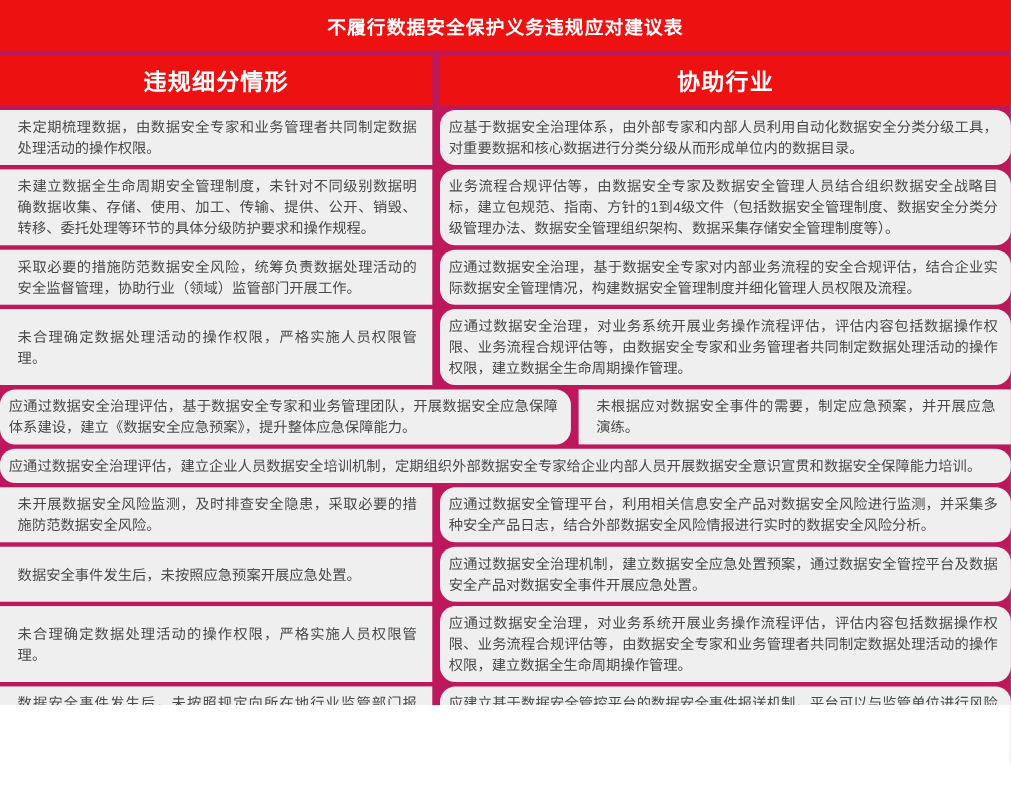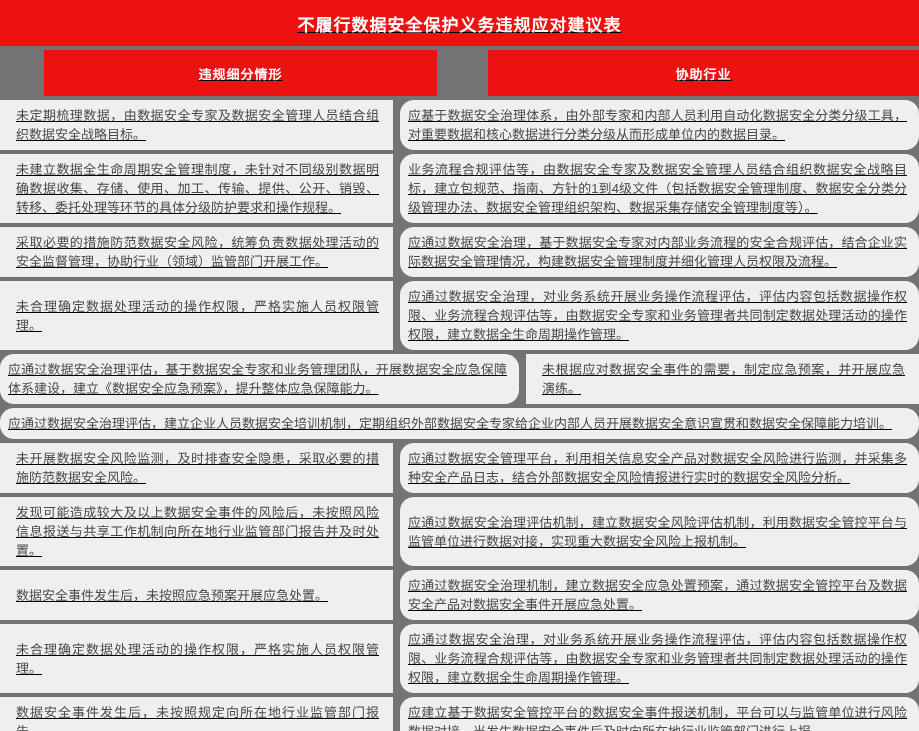--- a/index.html
+++ b/index.html
@@ -4,24 +4,23 @@
 <style>
   html, body {
     margin: 0;
     padding: 0;
     background: #ffffff;
     font-family: "Liberation Sans", sans-serif;
   }
   .page {
     position: relative;
     width: 919px;
-    height: 731px;
+    height: 641px;
     overflow: hidden;
-    background: #737373;
-    text-decoration: underline;
+    background: #be185d;
   }
   .title-bar {
     height: 46px;
     background: var(--header_red, #ee1111);
     color: var(--header_text, #ffffff);
     display: flex;
     align-items: center;
     justify-content: center;
     font-size: 17px;
     font-weight: bold;
@@ -43,24 +42,23 @@
   .cell.right {
     flex: 1;
   }
   .hrow .cell {
     height: 46px;
     background: var(--header_red, #ee1111);
     color: var(--header_text, #ffffff);
     display: flex;
     align-items: center;
     justify-content: center;
-    font-size: 13px;
+    font-size: 21px;
     font-weight: bold;
     letter-spacing: 1px;
-    margin-left: 44px;
   }
   .trow .cell {
     background: var(--row_bg, #efefef);
     color: var(--text, #4a4a4a);
     font-size: 13px;
     line-height: 19px;
     display: flex;
     align-items: center;
     text-align: justify;
   }
@@ -73,21 +71,21 @@
 <div class="page">
 
   <div class="title-bar">不履行数据安全保护义务违规应对建议表</div>
 
   <div class="hrow">
     <div class="cell left">违规细分情形</div>
     <div class="cell right">协助行业</div>
   </div>
 
   <div class="trow">
-    <div class="cell left">未定期梳理数据，由数据安全专家及数据安全管理人员结合组织数据安全战略目标。</div>
+    <div class="cell left">未定期梳理数据，由数据安全专家和业务管理者共同制定数据处理活动的操作权限。</div>
     <div class="cell right">应基于数据安全治理体系，由外部专家和内部人员利用自动化数据安全分类分级工具，对重要数据和核心数据进行分类分级从而形成单位内的数据目录。</div>
   </div>
 
   <div class="trow">
     <div class="cell left">未建立数据全生命周期安全管理制度，未针对不同级别数据明确数据收集、存储、使用、加工、传输、提供、公开、销毁、转移、委托处理等环节的具体分级防护要求和操作规程。</div>
     <div class="cell right">业务流程合规评估等，由数据安全专家及数据安全管理人员结合组织数据安全战略目标，建立包规范、指南、方针的1到4级文件（包括数据安全管理制度、数据安全分类分级管理办法、数据安全管理组织架构、数据采集存储安全管理制度等）。</div>
   </div>
 
   <div class="trow">
     <div class="cell left">采取必要的措施防范数据安全风险，统筹负责数据处理活动的安全监督管理，协助行业（领域）监管部门开展工作。</div>
@@ -106,24 +104,20 @@
 
   <div class="trow">
     <div class="cell right">应通过数据安全治理评估，建立企业人员数据安全培训机制，定期组织外部数据安全专家给企业内部人员开展数据安全意识宣贯和数据安全保障能力培训。</div>
   </div>
 
   <div class="trow">
     <div class="cell left">未开展数据安全风险监测，及时排查安全隐患，采取必要的措施防范数据安全风险。</div>
     <div class="cell right">应通过数据安全管理平台，利用相关信息安全产品对数据安全风险进行监测，并采集多种安全产品日志，结合外部数据安全风险情报进行实时的数据安全风险分析。</div>
   </div>
 
-  <div class="trow">
-    <div class="cell left">发现可能造成较大及以上数据安全事件的风险后，未按照风险信息报送与共享工作机制向所在地行业监管部门报告并及时处置。</div>
-    <div class="cell right">应通过数据安全治理评估机制，建立数据安全风险评估机制，利用数据安全管控平台与监管单位进行数据对接，实现重大数据安全风险上报机制。</div>
-  </div>
 
   <div class="trow">
     <div class="cell left">数据安全事件发生后，未按照应急预案开展应急处置。</div>
     <div class="cell right">应通过数据安全治理机制，建立数据安全应急处置预案，通过数据安全管控平台及数据安全产品对数据安全事件开展应急处置。</div>
   </div>
 
   <div class="trow">
     <div class="cell left">未合理确定数据处理活动的操作权限，严格实施人员权限管理。</div>
     <div class="cell right">应通过数据安全治理，对业务系统开展业务操作流程评估，评估内容包括数据操作权限、业务流程合规评估等，由数据安全专家和业务管理者共同制定数据处理活动的操作权限，建立数据全生命周期操作管理。</div>
   </div>

